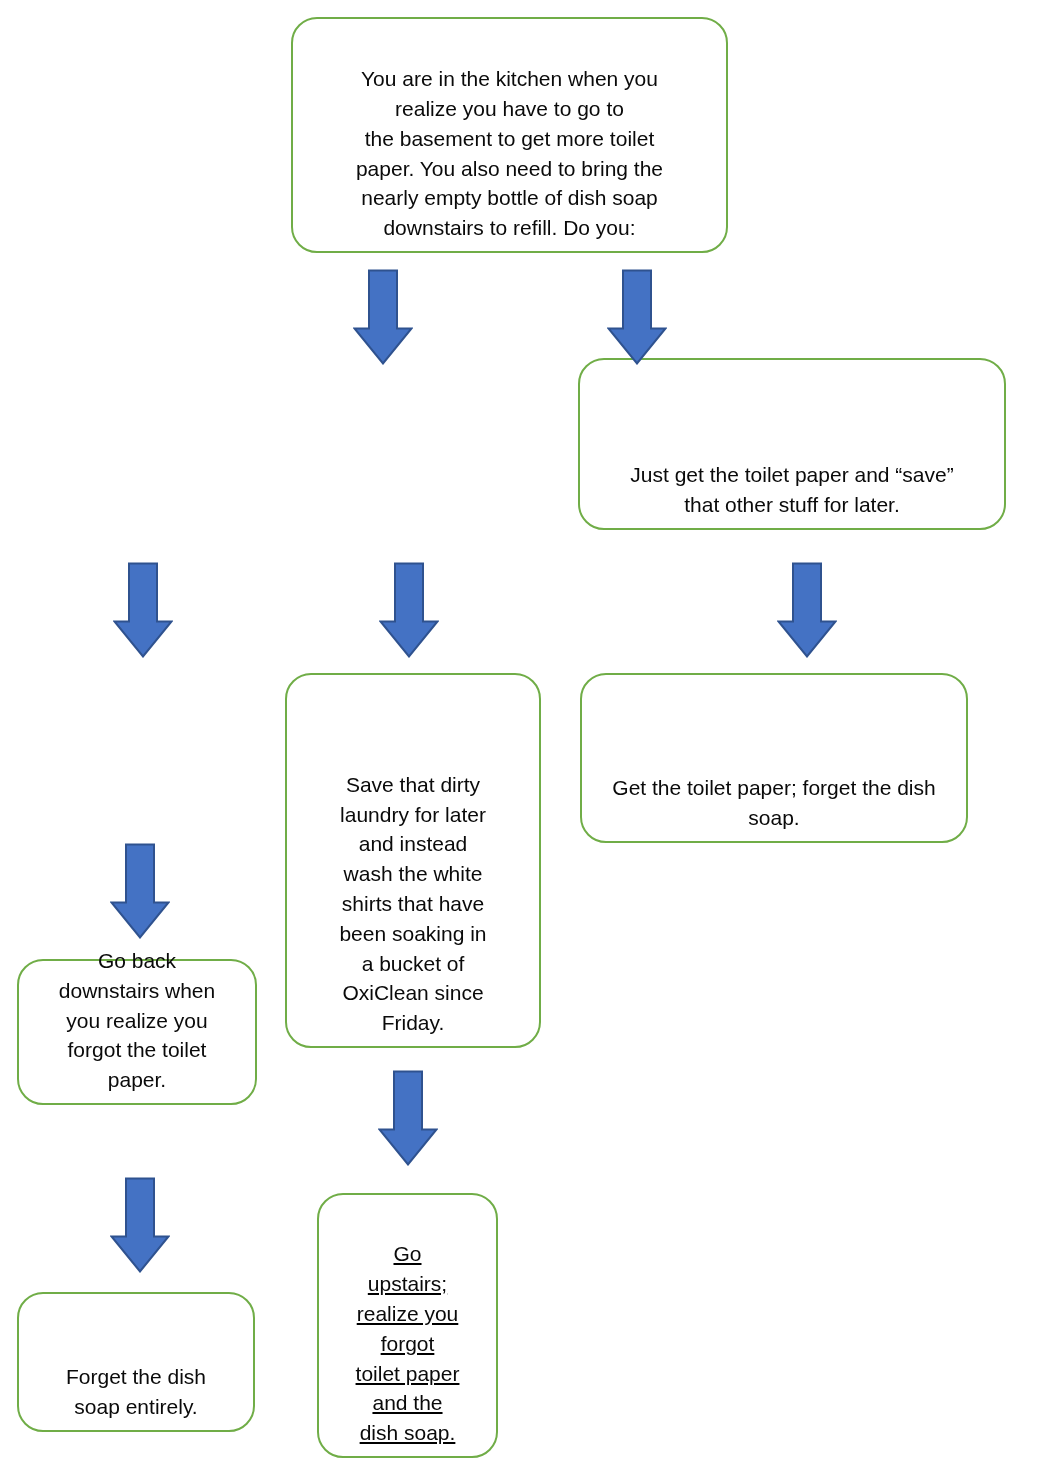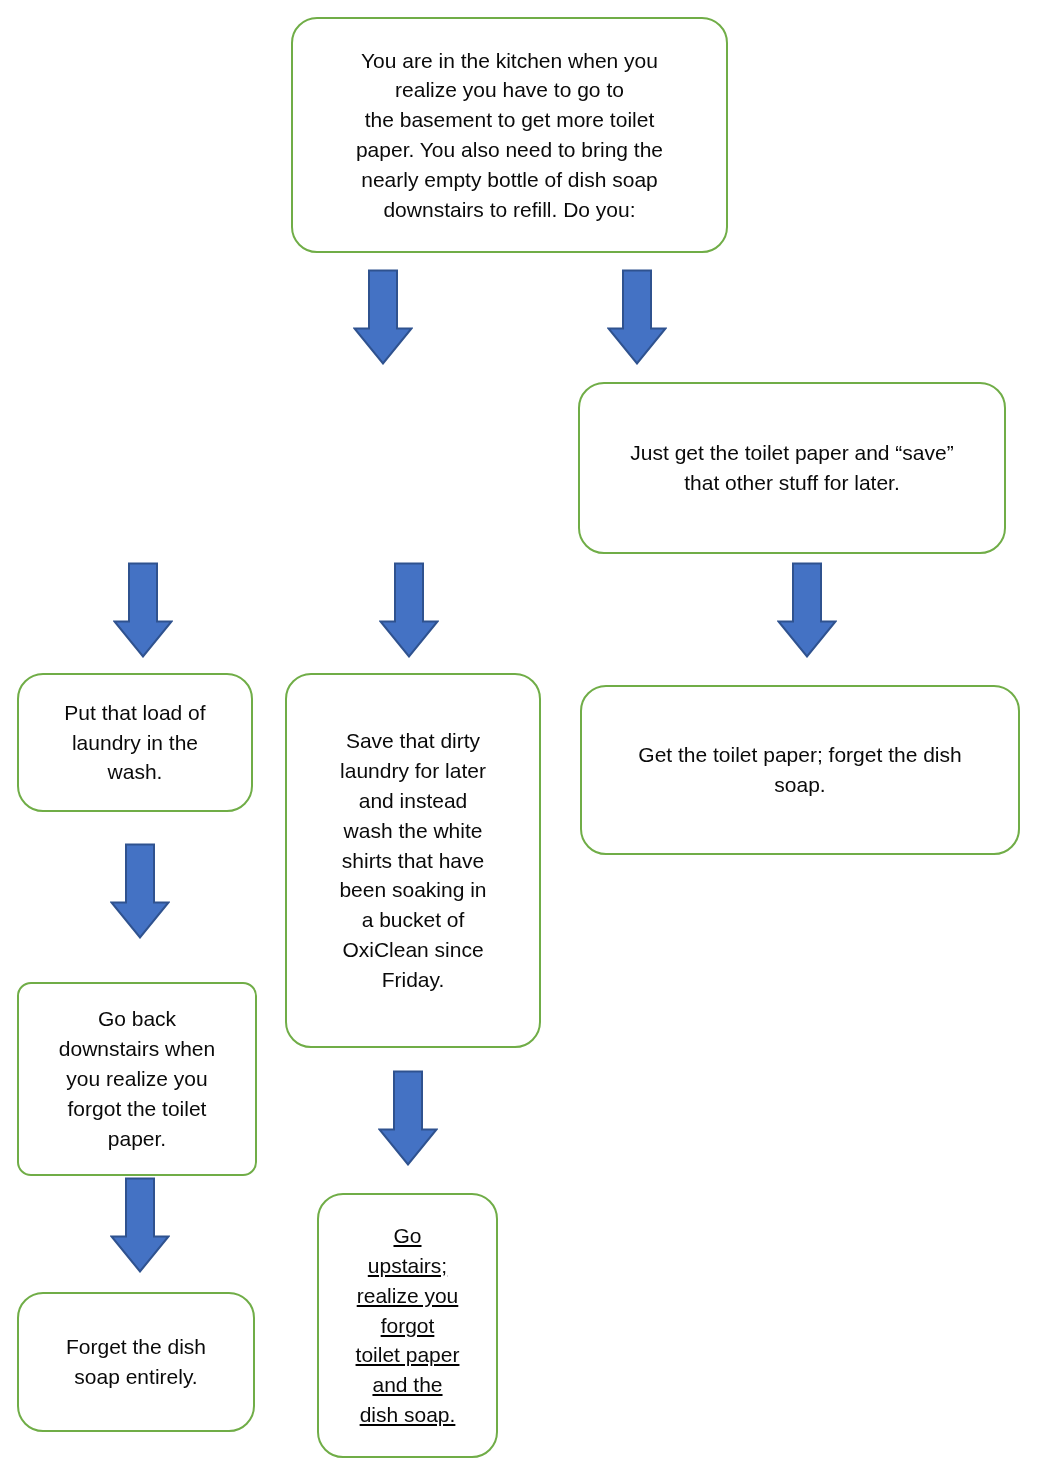--- a/index.html
+++ b/index.html
@@ -20,21 +20,21 @@
     font-family: "Liberation Sans", sans-serif;
     overflow: hidden;
   }
   .node {
     position: absolute;
     box-sizing: border-box;
     border: 2.5px solid var(--box-border);
     border-radius: 26px;
     background: var(--box-fill);
     display: flex;
-    align-items: center;
+    align-items: flex-end;
     justify-content: center;
     text-align: center;
     padding: 8px 8px;
   }
   .node-text {
     white-space: pre-line;
     font-size: 21px;
     line-height: 1.42;
     color: var(--text);
   }
@@ -42,25 +42,25 @@
   .arrow svg { display: block; width: 100%; height: 100%; }
   .arrow polygon {
     fill: var(--arrow-fill);
     stroke: var(--arrow-border);
     stroke-width: 2;
     stroke-linejoin: miter;
   }
   
   #n-start        { left: 291px; top: 17px;   width: 437px; height: 236px; }
   #n-laundry      { left: 70px;  top: 377px;  width: 442px; height: 161px; }
-  #n-just-tp      { left: 578px; top: 382px;  width: 428px; height: 172px; }
+  #n-just-tp      { left: 578px; top: 358px;  width: 428px; height: 172px; }
   #n-put-load     { left: 17px;  top: 673px;  width: 236px; height: 139px; }
   #n-save-laundry { left: 285px; top: 673px;  width: 256px; height: 375px; }
-  #n-get-tp       { left: 580px; top: 673px;  width: 440px; height: 170px; margin-top: 12px; }
-  #n-go-back      { left: 17px;  top: 982px;  width: 240px; height: 194px; border-radius: 14px; }
+  #n-get-tp       { left: 580px; top: 673px;  width: 388px; height: 170px; }
+  #n-go-back      { left: 17px;  top: 959px;  width: 240px; height: 146px; }
   #n-forget-soap  { left: 17px;  top: 1292px; width: 238px; height: 140px; }
   #n-go-upstairs  { left: 317px; top: 1193px; width: 181px; height: 265px; text-decoration: underline; }
   
   #a1 { left: 353px; top: 269px; }
   #a2 { left: 607px; top: 269px; }
   #a3 { left: 113px; top: 562px; }
   #a4 { left: 379px; top: 562px; }
   #a5 { left: 777px; top: 562px; }
   #a6 { left: 110px; top: 843px; }
   #a7 { left: 110px; top: 1177px; }
@@ -79,25 +79,20 @@
 nearly empty bottle of dish soap
 downstairs to refill. Do you:</span>
   </div>
 
 
   <div class="node" id="n-just-tp">
     <span class="node-text">Just get the toilet paper and “save”
 that other stuff for later.</span>
   </div>
 
-  <div class="node" id="n-put-load">
-    <span class="node-text">Put that load of
-laundry in the
-wash.</span>
-  </div>
 
   <div class="node" id="n-save-laundry">
     <span class="node-text">Save that dirty
 laundry for later
 and instead
 wash the white
 shirts that have
 been soaking in
 a bucket of
 OxiClean since

